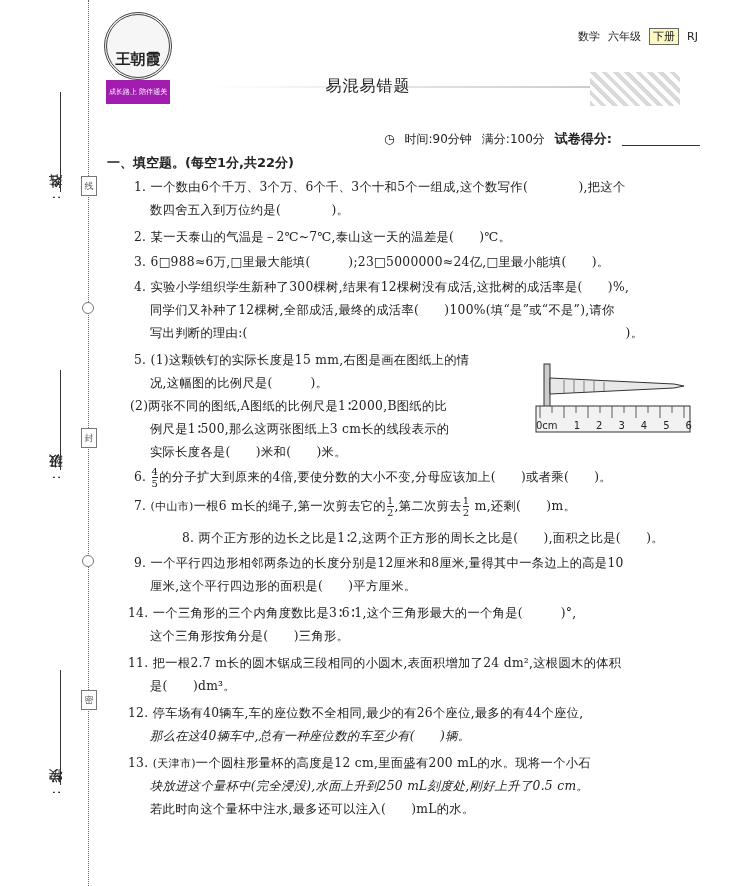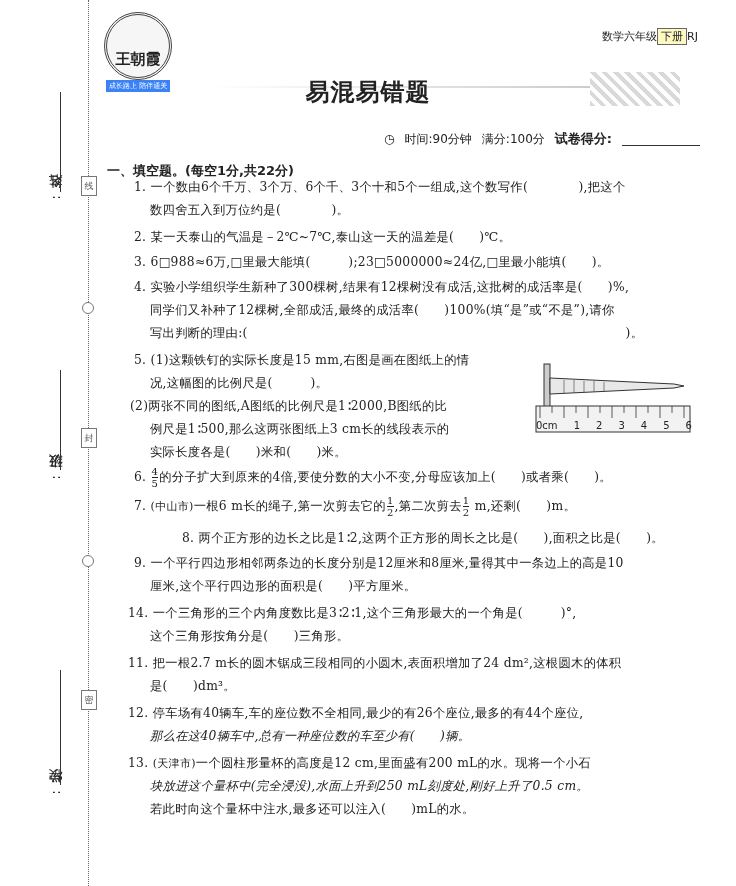--- a/index.html
+++ b/index.html
@@ -4,33 +4,33 @@
 <style>
   html, body { margin:0; padding:0; background:#fff; }
   body { width:736px; height:886px; position:relative; overflow:hidden;
     font-family:"DejaVu Serif","Liberation Serif",serif; color:#222; }
   .abs { position:absolute; }
   .fold-line { left:88px; top:0; width:0; height:886px; border-left:1.5px dotted #666; }
   .side-label { writing-mode:vertical-rl; transform:rotate(180deg); font-size:14px; font-family:"DejaVu Sans",sans-serif; color:#222; }
   .side-line { width:0; border-left:1px solid #333; }
   .seal { width:14px; height:18px; border:1px solid #777; font-size:9px; text-align:center; line-height:18px; color:#555; background:#fff; font-family:"DejaVu Sans",sans-serif; }
   .hole { width:10px; height:10px; border-radius:50%; border:1.5px solid #777; background:#fff; }
-  .hdr-meta { right:38px; top:28px; font-size:11px; font-family:"DejaVu Sans",sans-serif; display:flex; gap:0; align-items:center; }
+  .hdr-meta { right:38px; top:28px; font-size:11px; font-family:"DejaVu Sans",sans-serif; display:flex; gap:8px; align-items:center; }
   .hdr-meta .box { border:1px solid #666; padding:0 3px; background:#fef9c3; }
   .title-band { left:210px; top:72px; width:470px; height:34px; }
   .title-band .pat { position:absolute; right:0; top:0; width:90px; height:34px;
     background-image:repeating-linear-gradient(45deg,#bbb 0 4px,#fff 4px 8px), repeating-linear-gradient(-45deg,#bbb 0 4px,transparent 4px 8px); opacity:.55; }
   .title-band .bar { position:absolute; left:0; top:14px; height:2px; width:380px; background:linear-gradient(90deg,rgba(200,200,200,0),#ccc); }
-  .title-text { left:0; right:0; top:76px; text-align:center; font-size:24px; font-weight:bold; font-family:"DejaVu Sans",sans-serif; letter-spacing:1px; }
+  .title-text { left:0; right:0; top:76px; text-align:center; font-size:16px; font-weight:normal; font-family:"DejaVu Sans",sans-serif; letter-spacing:1px; }
   .logo { left:104px; top:12px; width:62px; height:62px; border-radius:50%; border:3px double #444; background:#f6f6f6; text-align:center; }
   .logo .name { font-size:15px; font-weight:bold; margin-top:35px; }
   .timebar { right:36px; top:130px; font-size:12px; display:flex; gap:10px; align-items:center; font-family:"DejaVu Sans",sans-serif; }
   .timebar .score { font-weight:bold; font-size:13px; }
   .timebar .blank { display:inline-block; width:78px; border-bottom:1px solid #333; height:12px; }
-  .section { left:107px; top:154px; font-size:13px; font-weight:bold; font-family:"DejaVu Sans",sans-serif;margin-top:8px; }
+  .section { left:107px; top:154px; font-size:13px; font-weight:bold; font-family:"DejaVu Sans",sans-serif; }
   .q { position:absolute; left:134px; width:570px; font-size:12.3px; line-height:23px; letter-spacing:0.3px; }
   .q .ind { padding-left:16px; }
   .frac { display:inline-flex; flex-direction:column; vertical-align:middle; font-size:10px; line-height:11px; text-align:center; margin:0 1px; }
   .frac span:first-child { border-bottom:1px solid #222; }
   .ruler-fig { left:534px; top:356px; width:158px; height:80px; }
 </style>
 </head>
 <body>
 
 <div class="abs fold-line"></div>
@@ -42,21 +42,21 @@
 <div class="abs side-line" style="left:60px;top:670px;height:115px;"></div>
 <div class="abs seal" style="left:81px;top:176px;">线</div>
 <div class="abs hole" style="left:82px;top:302px;"></div>
 <div class="abs seal" style="left:81px;top:428px;">封</div>
 <div class="abs hole" style="left:82px;top:555px;"></div>
 <div class="abs seal" style="left:81px;top:690px;">密</div>
 
 <div class="abs logo">
   <div class="name">王朝霞</div>
 </div>
-<div class="abs logo-sub" style="left:106px;top:80px;font-size:7px;background:#3b82f6;color:#fff;padding:1px 3px;font-family:'DejaVu Sans',sans-serif;">成长路上 陪伴通关</div>
+<div class="abs logo-sub" style="left:106px;top:80px;font-size:7px;background:#a21caf;color:#fff;padding:7px 3px;font-family:'DejaVu Sans',sans-serif;">成长路上 陪伴通关</div>
 <div class="abs hdr-meta">
   <span>数学</span>
   <span>六年级</span>
   <span class="box">下册</span>
   <span>RJ</span>
 </div>
 <div class="abs title-band">
   <div class="bar"></div>
     <div class="pat"></div>
 </div>
@@ -159,21 +159,21 @@
 <div class="q" style="top:527px;margin-left:48px;">
   <span>8.</span> <span>两个正方形的边长之比是1∶2,这两个正方形的周长之比是(　　),面积之比是(　　)。</span>
 </div>
 
 <div class="q" style="top:552px;">
   <div><span>9.</span> <span>一个平行四边形相邻两条边的长度分别是12厘米和8厘米,量得其中一条边上的高是10</span></div>
   <div class="ind">厘米,这个平行四边形的面积是(　　)平方厘米。</div>
 </div>
 
 <div class="q" style="top:602px;left:128px;">
-  <div><span>14.</span> <span>一个三角形的三个内角度数比是3∶2∶1,这个三角形最大的一个角是(　　　)°,</span></div>
+  <div><span>14.</span> <span>一个三角形的三个内角度数比是3∶6∶1,这个三角形最大的一个角是(　　　)°,</span></div>
   <div class="ind" style="padding-left:22px;">这个三角形按角分是(　　)三角形。</div>
 </div>
 
 <div class="q" style="top:652px;left:128px;">
   <div><span>11.</span> <span>把一根2.7 m长的圆木锯成三段相同的小圆木,表面积增加了24 dm²,这根圆木的体积</span></div>
   <div class="ind" style="padding-left:22px;">是(　　)dm³。</div>
 </div>
 
 <div class="q" style="top:702px;left:128px;">
   <div><span>12.</span> <span>停车场有40辆车,车的座位数不全相同,最少的有26个座位,最多的有44个座位,</span></div>

